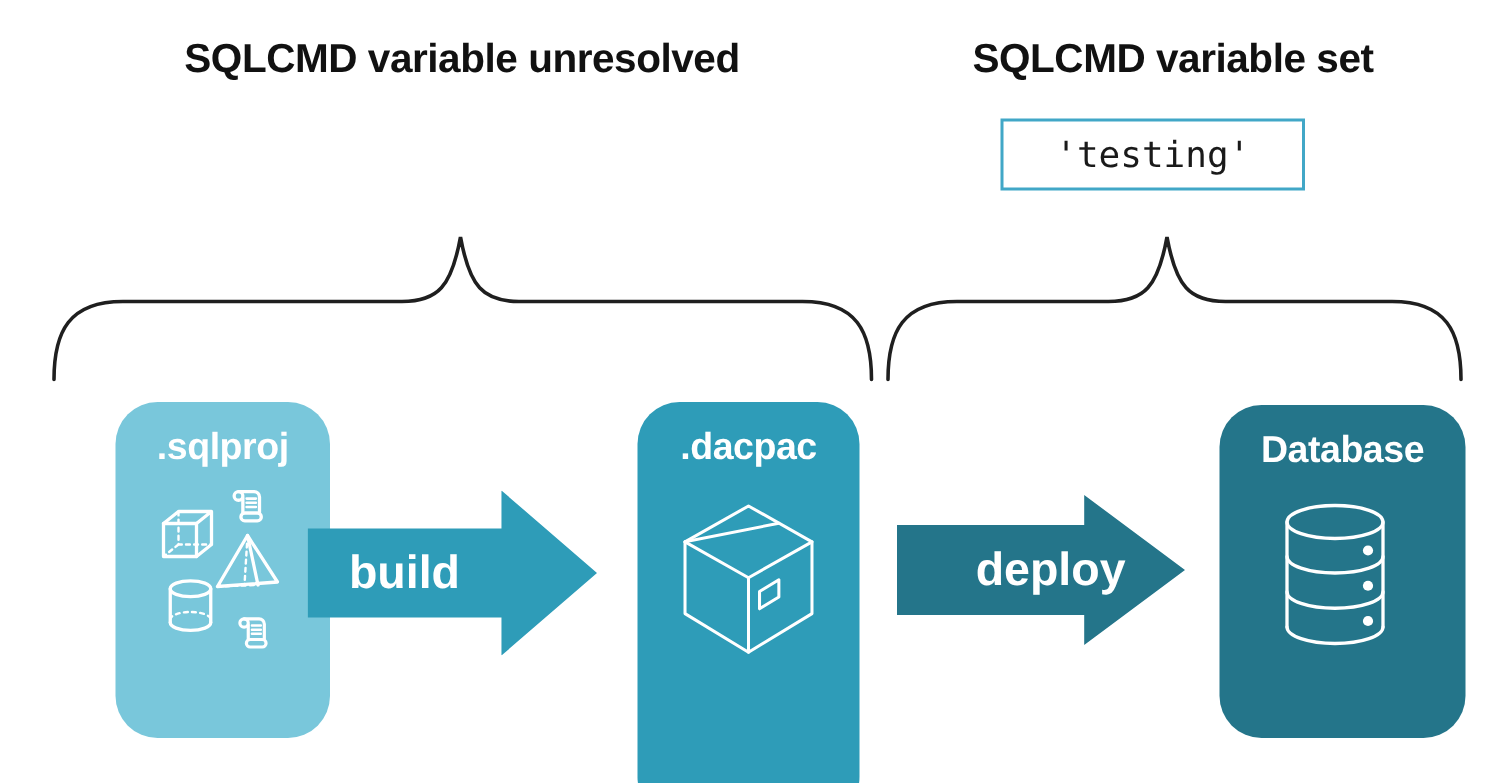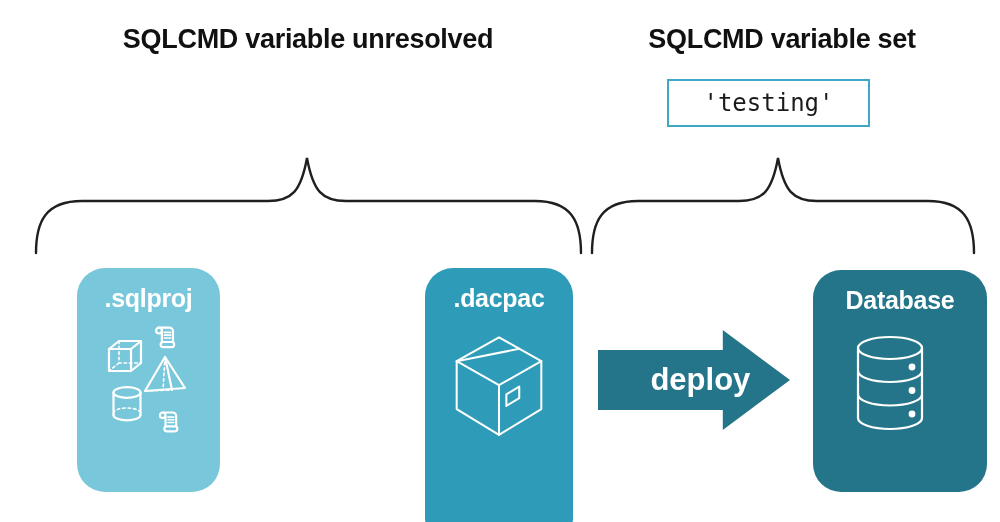--- a/index.html
+++ b/index.html
@@ -27,21 +27,21 @@
   #braces path { stroke:var(--brace,#1f1f1f); stroke-width:2.4; fill:none;
                  stroke-linecap:round; }
   .stage {
     position:absolute; color:#fff;
   }
   .stage-body { position:absolute; inset:0; border-radius:28px; }
   #stage-sqlproj  { left:37px;  top:268px; width:143px; height:224px;margin-left:40px; }
   #stage-sqlproj  .stage-body { background:var(--stage-sqlproj,#79C7DB); }
   #stage-dacpac   { left:425px; top:268px; width:148px; height:278px; }
   #stage-dacpac   .stage-body { background:var(--stage-dacpac,#2E9CB8); }
-  #stage-database { left:813px; top:270px; width:164px; height:222px;padding-left:10px; }
+  #stage-database { left:813px; top:270px; width:164px; height:222px; }
   #stage-database .stage-body { background:var(--stage-database,#24758A); }
   .stage-label {
     position:absolute; left:0; right:0; top:16px; text-align:center;
     font-weight:700; font-size:25px; letter-spacing:-0.3px;
   }
   .icon { position:absolute; }
   .icon * { stroke:var(--icon,#fff); fill:none; stroke-width:2.2;
             stroke-linejoin:round; stroke-linecap:round; }
   .icon .dash { stroke-dasharray:2.6 2.8; stroke-width:1.6; }
   .icon .dot  { fill:var(--icon,#fff); stroke:none; }
@@ -114,20 +114,24 @@
 
     <svg class="icon" style="left:78px; top:140px;" width="27" height="27" viewBox="0 0 28 28">
       <circle cx="8" cy="7.6" r="2.9"></circle>
       <path d="M8 4.7 H18.4 A3.6 3.6 0 0 1 22 8.3 V18.6"></path>
       <path d="M10.9 9 V19"></path>
       <rect x="9.6" y="19" width="13.6" height="5.2" rx="2.6"></rect>
       <path d="M13.4 9.4 h6.2 M13.4 12.2 h6.2 M13.4 15 h6.2" style="stroke-width:1.7"></path>
     </svg>
   </div>
 
+  <div class="arrow" id="arrow-build">
+    <div class="arrow-shape"></div>
+    <div class="arrow-label">build</div>
+  </div>
 
   <div class="stage" id="stage-dacpac">
     <div class="stage-body"></div>
     <div class="stage-label">.dacpac</div>
     <svg class="icon" style="left:28px; top:60px;" width="92" height="118" viewBox="0 0 100 116">
       <g style="stroke-width:3.6">
         <path d="M50 4 L96 30 L50 56 L4 30 Z"></path>
         <path d="M4 30 L72 16.5"></path>
         <path d="M4 30 L4 82 L50 110 L50 56"></path>
         <path d="M96 30 L96 82 L50 110"></path>

